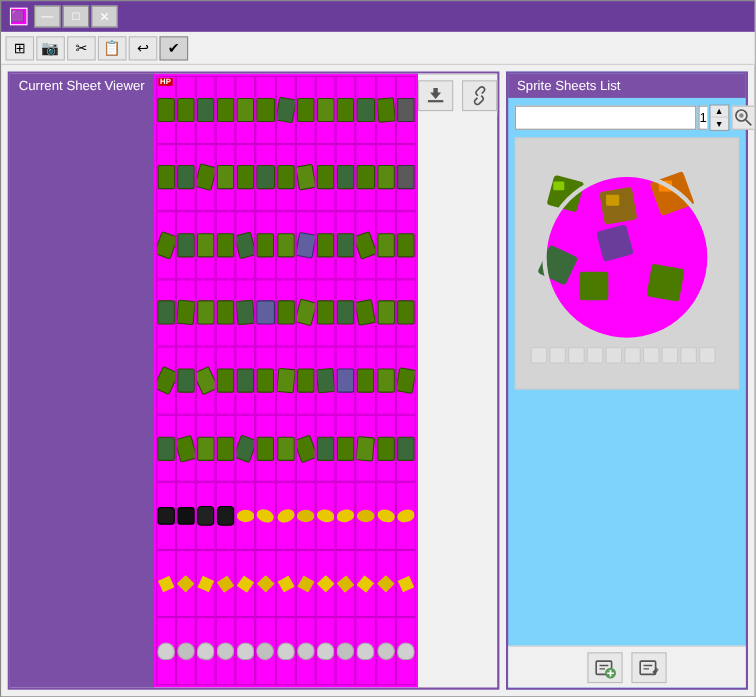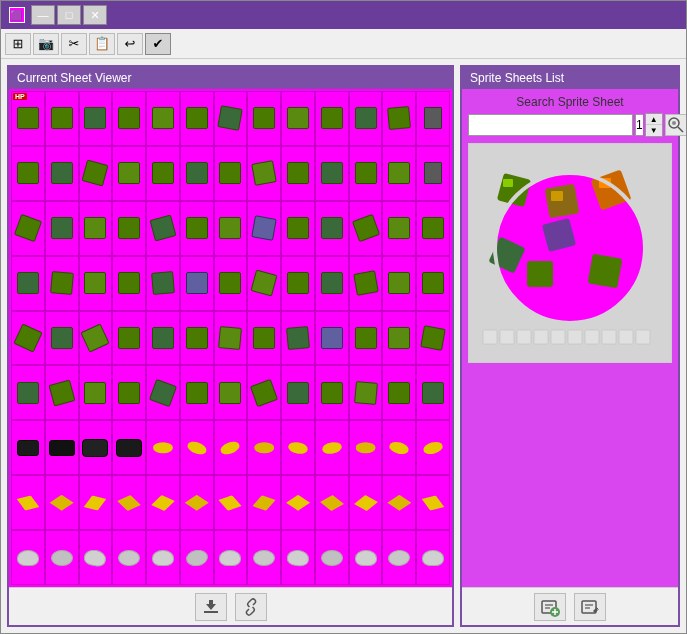--- a/index.html
+++ b/index.html
@@ -78,21 +78,20 @@
       flex: 1;
       overflow: hidden;
       padding: 6px;
       gap: 6px;
     }
 
     
     .left-panel {
       flex: 1;
       display: flex;
-      flex-direction: column;
       border: 2px solid #7b4fa5;
       background: #f0f0f0;
       min-width: 0;
     }
     .panel-header {
       background: #7b4fa5;
       color: white;
       padding: 4px 8px;
       font-size: 12px;
       font-weight: normal;
@@ -138,21 +137,21 @@
       font-size: 16px;
       cursor: pointer;
     }
 
     
     .right-panel {
       width: 220px;
       display: flex;
       flex-direction: column;
       border: 2px solid #7b4fa5;
-      background: #d946ef;
+      background: #7dd3fc;
       flex-shrink: 0;
     }
 
     
     .search-area {
       padding: 6px;
       display: flex;
       flex-direction: column;
       gap: 4px;
     }
@@ -648,21 +647,20 @@
             <path d="M11 7l2-2a2.5 2.5 0 00-3.5-3.5l-3 3a2.5 2.5 0 000 3.5l1 1" stroke="#555" stroke-width="1.5" fill="none"></path>
           </svg>
         </div>
       </div>
     </div>
 
     <div class="right-panel">
       <div class="panel-header">Sprite Sheets List</div>
 
       <div class="search-area">
-        <div class="search-label">Search Sprite Sheet</div>
         <div class="search-row">
           <input type="text" class="search-input" value="" style="">
           <div class="spin-value-box">1</div>
           <div class="spin-container">
             <button class="spin-btn">▲</button>
             <button class="spin-btn">▼</button>
           </div>
           <div class="search-go-btn">
             <svg width="20" height="20" viewBox="0 0 20 20">
               <circle cx="8" cy="8" r="5" stroke="#555" stroke-width="1.5" fill="none"></circle>

